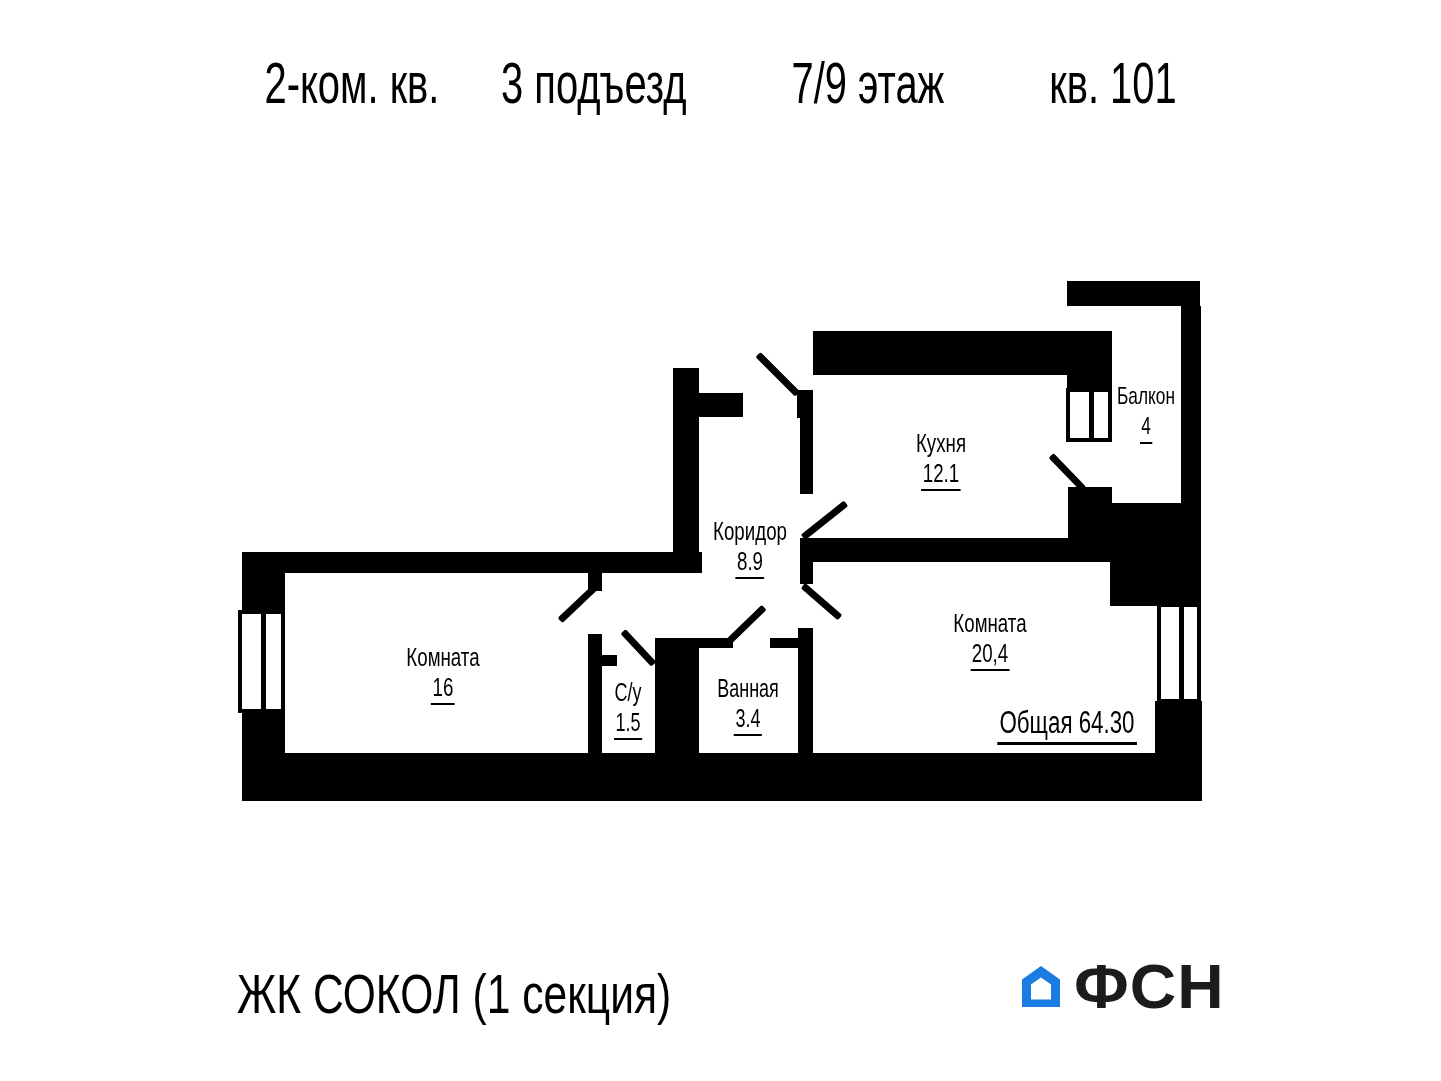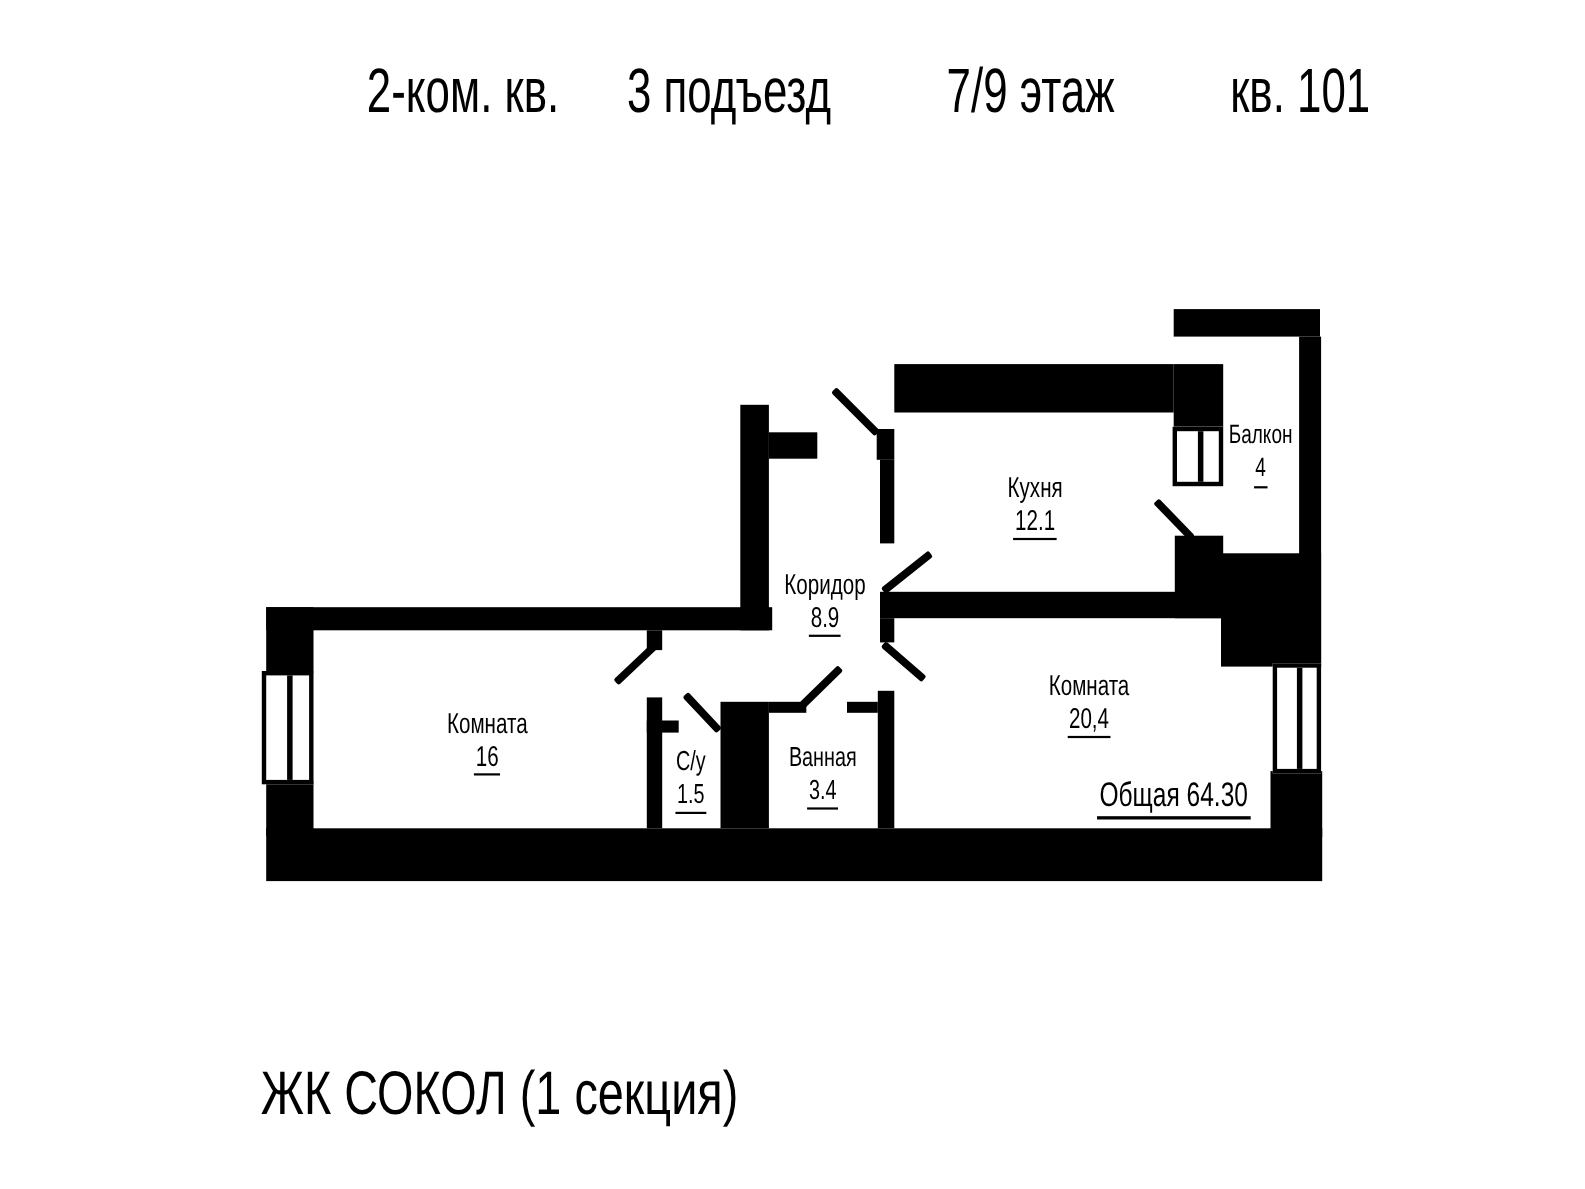--- a/index.html
+++ b/index.html
@@ -12,21 +12,21 @@
   .win .mull{position:absolute;top:0;bottom:0;background:#000;}
   
   .door{position:absolute;height:7px;background:#000;transform-origin:0 50%;border-radius:2px;}
   
   .rlabel{position:absolute;text-align:center;font-size:26px;line-height:30px;white-space:nowrap;}
   .rlabel .num{display:inline-block;border-bottom:2px solid #000;padding:0 2px 1px;}
   .total{position:absolute;font-size:31px;line-height:34px;white-space:nowrap;
          border-bottom:3px solid #000;padding:0 3px 2px;}
   .cx{transform:translateX(-50%) scaleX(0.72);transform-origin:center top;}
   
-  #title{position:absolute;top:52px;left:0;width:100%;text-align:right;}
+  #title{position:absolute;top:52px;left:0;width:100%;text-align:center;}
   #title .inner{display:inline-block;transform:scaleX(0.70);transform-origin:center top;
                 font-size:57px;line-height:62px;white-space:nowrap;}
   #title .seg{display:inline-block;}
   #title .g1{margin-left:88px;} #title .g2{margin-left:150px;} #title .g3{margin-left:150px;}
   
   #project{position:absolute;left:237px;top:963px;font-size:56px;line-height:62px;
            transform:scaleX(0.76);transform-origin:left top;white-space:nowrap;}
   #logo{position:absolute;left:1016px;top:960px;display:flex;align-items:center;}
   #logo svg{display:block;}
   #brand{font-size:63px;font-weight:bold;letter-spacing:1px;color:#1c1c1c;
@@ -121,14 +121,21 @@
     <div>Комната</div>
     <div><span class="num">20,4</span></div>
   </div>
 
   <div class="total cx" style="left:1067px;top:706px;">
     <span>Общая</span>&nbsp;<span>64.30</span>
   </div>
 
   <div id="project">ЖК СОКОЛ (1 секция)</div>
 
+  <div id="logo">
+    <svg width="50" height="50" viewBox="0 0 50 50">
+      <path d="M6 46 L6 18.5 L25 5 L44 18.5 L44 46 Z" fill="#1B7CE3"></path>
+      <path d="M15 38.5 L15 23.5 L25 16.5 L35 23.5 L35 38.5 Z" fill="#ffffff"></path>
+    </svg>
+    <div id="brand">ФСН</div>
+  </div>
 
 </div>
 
 </body></html>

